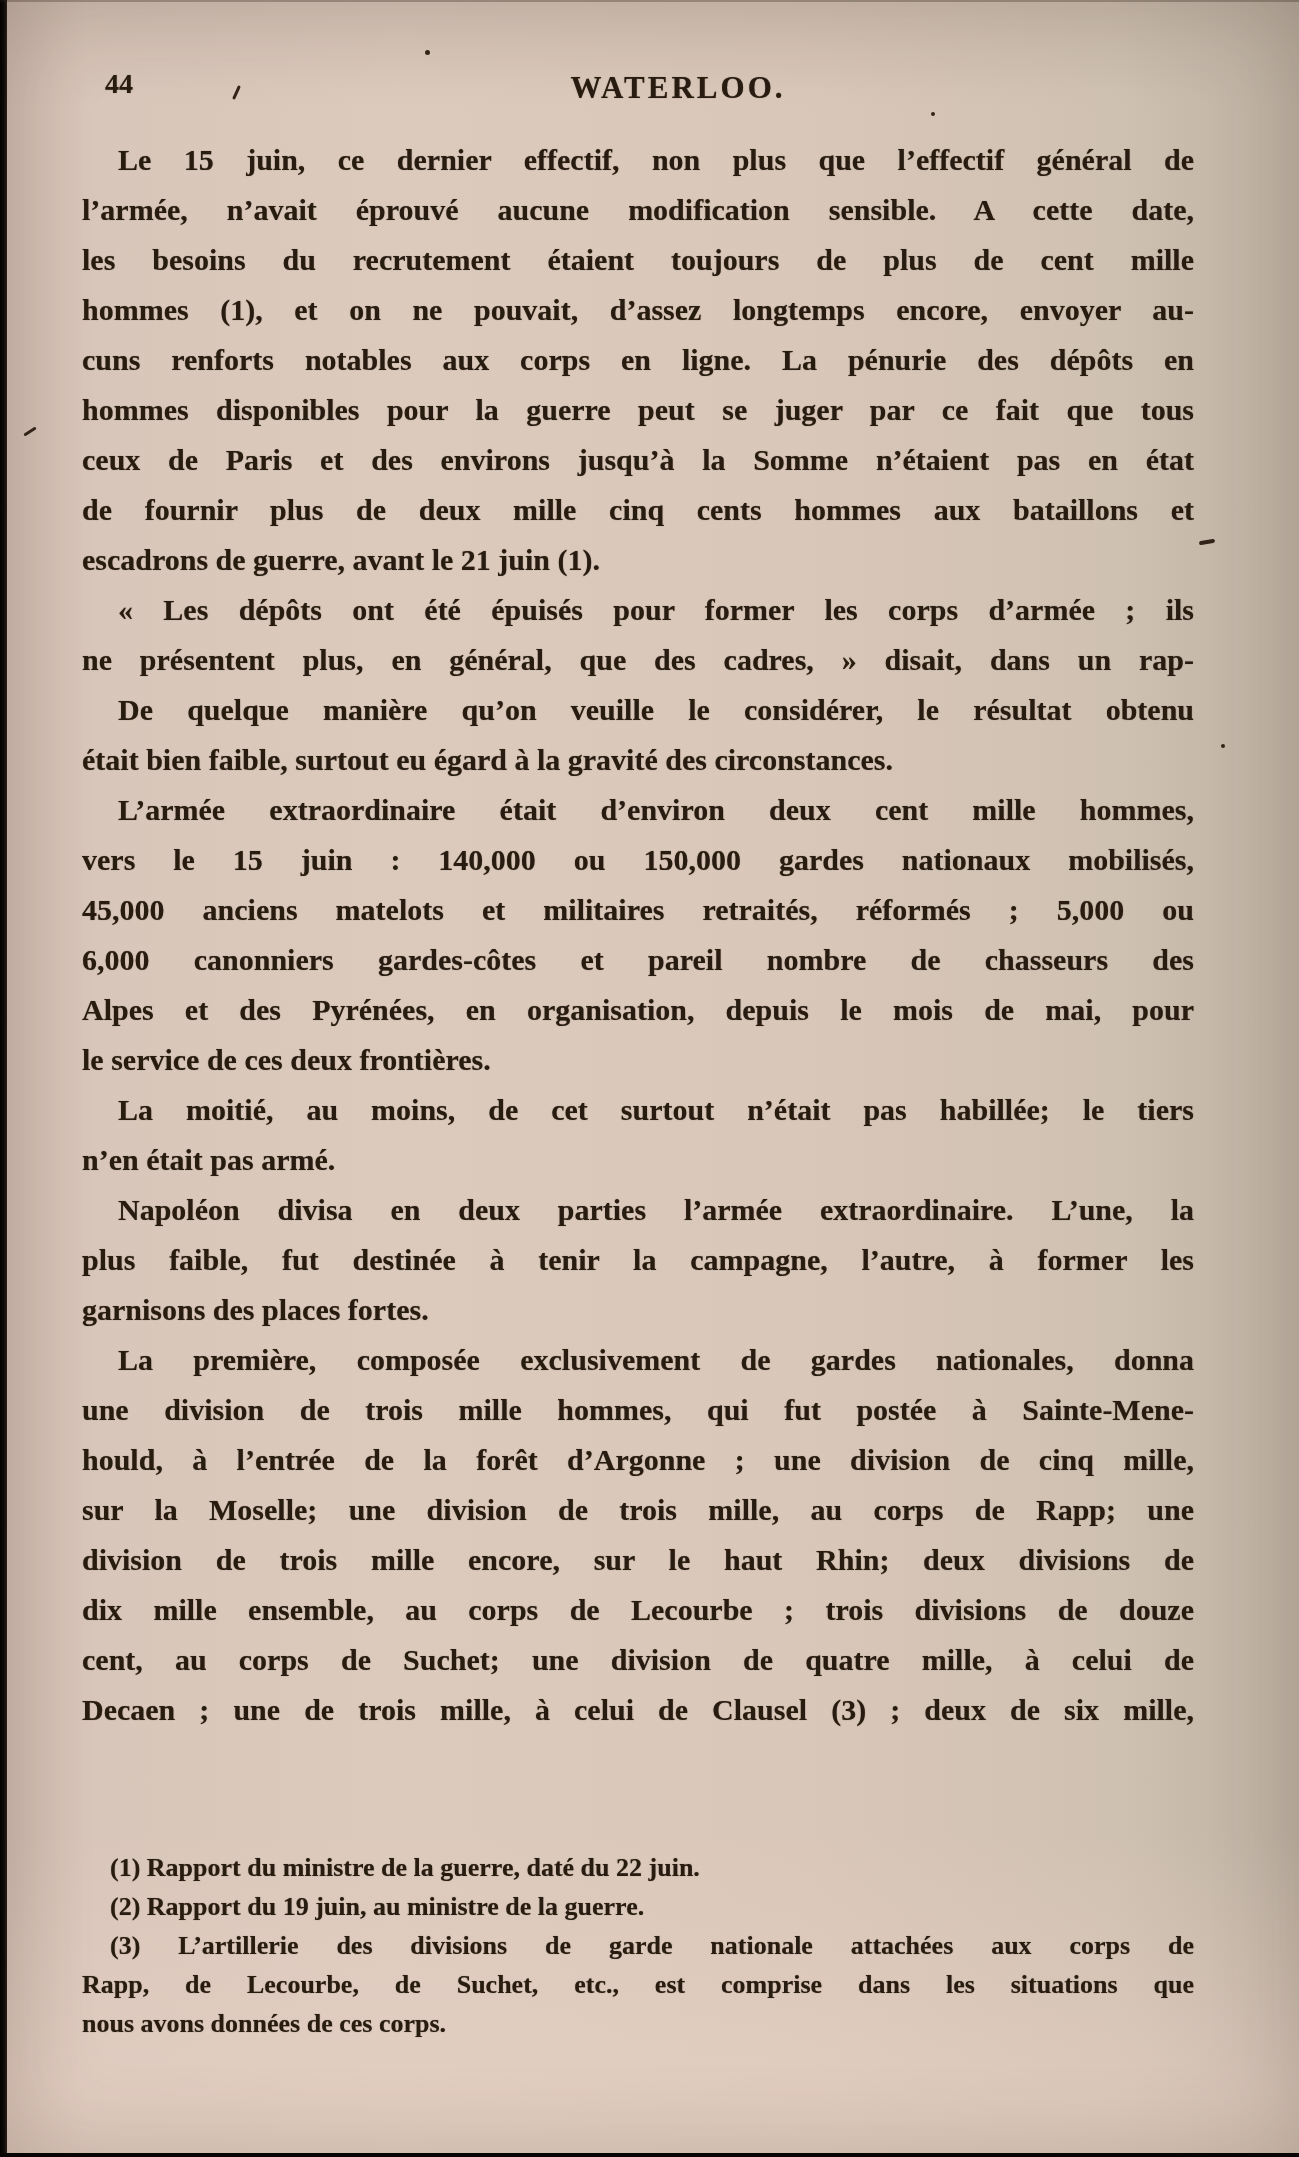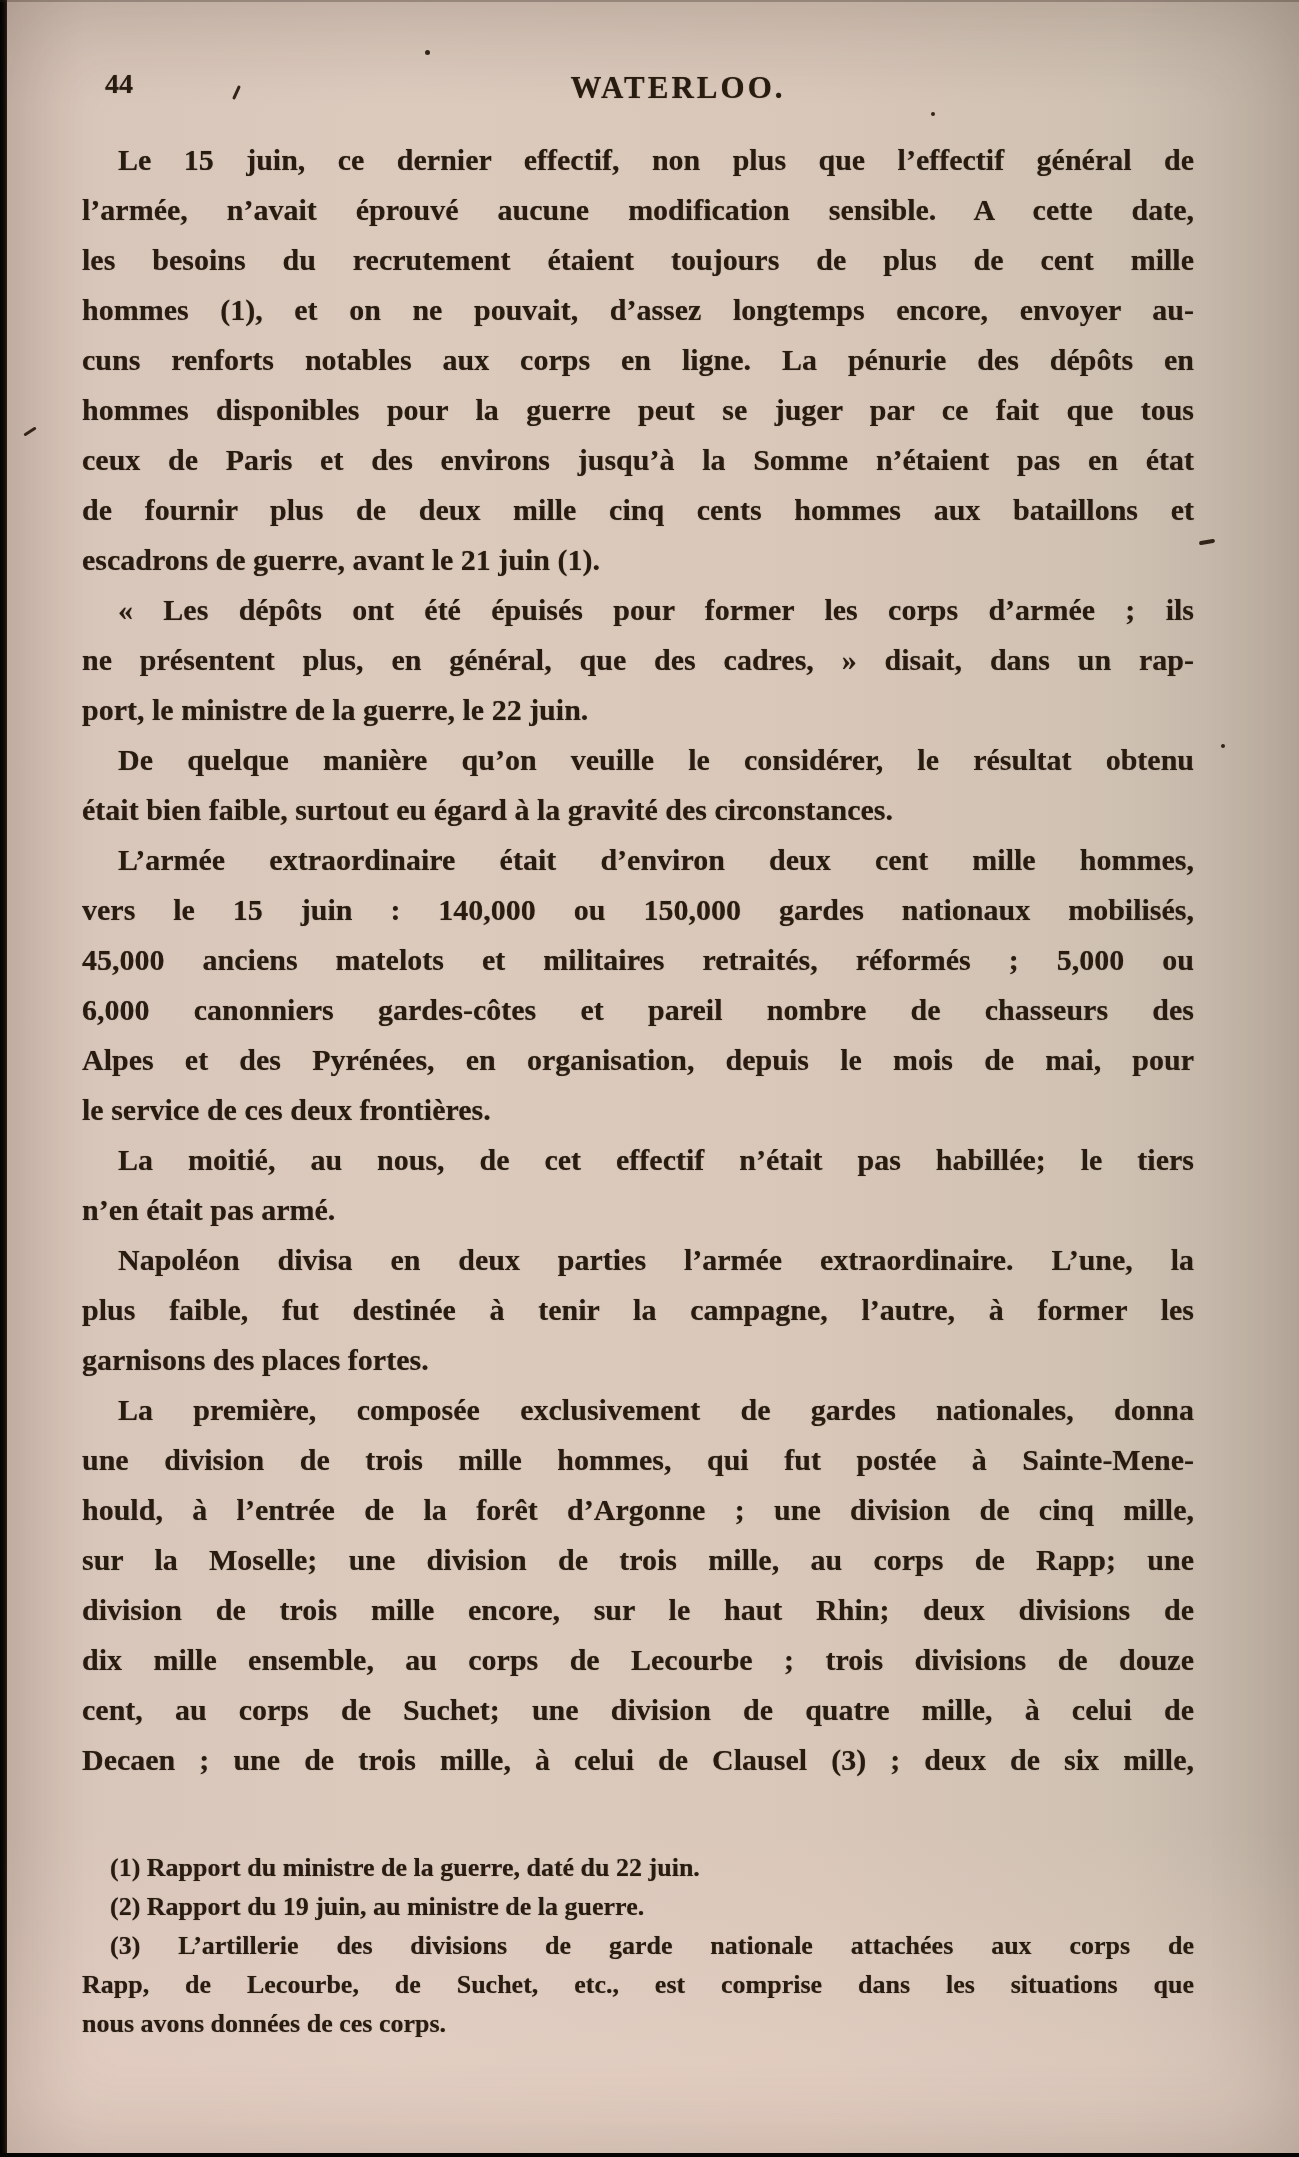--- a/index.html
+++ b/index.html
@@ -93,36 +93,35 @@
           <div class="line">hommes (1), et on ne pouvait, d’assez longtemps encore, envoyer au-</div>
           <div class="line">cuns renforts notables aux corps en ligne. La pénurie des dépôts en</div>
           <div class="line">hommes disponibles pour la guerre peut se juger par ce fait que tous</div>
           <div class="line">ceux de Paris et des environs jusqu’à la Somme n’étaient pas en état</div>
           <div class="line">de fournir plus de deux mille cinq cents hommes aux bataillons et</div>
           <div class="line nj">escadrons de guerre, avant le 21 juin (1).</div>
         </div>
         <div class="para">
           <div class="line first">« Les dépôts ont été épuisés pour former les corps d’armée ; ils</div>
           <div class="line">ne présentent plus, en général, que des cadres, » disait, dans un rap-</div>
-          <div class="line nj">port, le ministre de la guerre, le 22 juin.</div>
         </div>
         <div class="para">
           <div class="line first">De quelque manière qu’on veuille le considérer, le résultat obtenu</div>
           <div class="line nj">était bien faible, surtout eu égard à la gravité des circonstances.</div>
         </div>
         <div class="para">
           <div class="line first">L’armée extraordinaire était d’environ deux cent mille hommes,</div>
           <div class="line">vers le 15 juin : 140,000 ou 150,000 gardes nationaux mobilisés,</div>
           <div class="line">45,000 anciens matelots et militaires retraités, réformés ; 5,000 ou</div>
           <div class="line">6,000 canonniers gardes-côtes et pareil nombre de chasseurs des</div>
           <div class="line">Alpes et des Pyrénées, en organisation, depuis le mois de mai, pour</div>
           <div class="line nj">le service de ces deux frontières.</div>
         </div>
         <div class="para">
-          <div class="line first">La moitié, au nous, de cet effectif n’était pas habillée; le tiers</div>
+          <div class="line first">La moitié, au moins, de cet surtout n’était pas habillée; le tiers</div>
           <div class="line nj">n’en était pas armé.</div>
         </div>
         <div class="para">
           <div class="line first">Napoléon divisa en deux parties l’armée extraordinaire. L’une, la</div>
           <div class="line">plus faible, fut destinée à tenir la campagne, l’autre, à former les</div>
           <div class="line nj">garnisons des places fortes.</div>
         </div>
         <div class="para">
           <div class="line first">La première, composée exclusivement de gardes nationales, donna</div>
           <div class="line">une division de trois mille hommes, qui fut postée à Sainte-Mene-</div>

